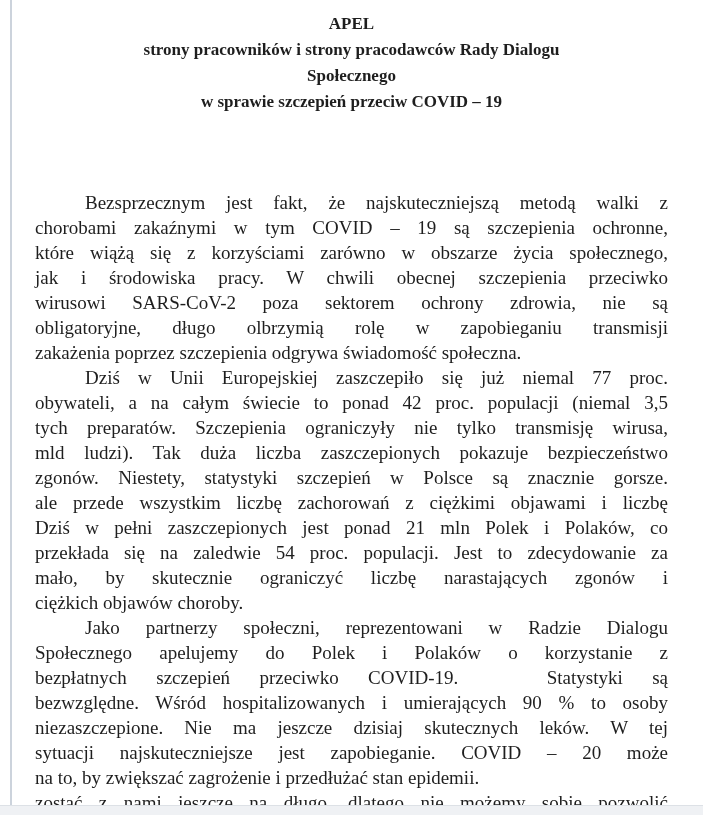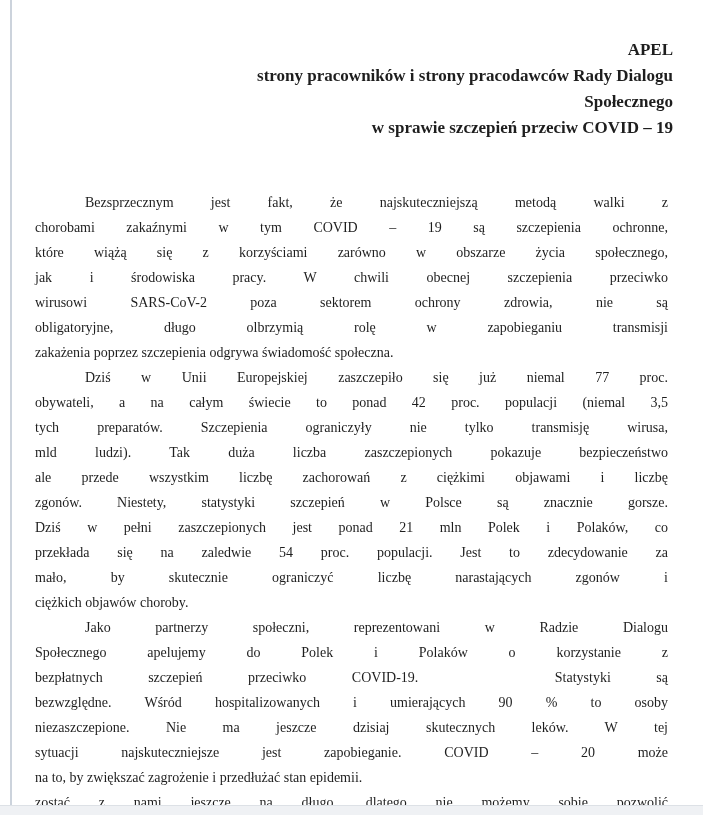--- a/index.html
+++ b/index.html
@@ -36,32 +36,31 @@
     height: 10px;
     background: var(--strip-color);
     border-top: 1px solid var(--strip-border);
     z-index: 5;
   }
   .doc-title {
     position: absolute;
     top: 11px;
     left: 30px;
     right: 30px;
-    text-align: right;
+    text-align: center;
     font-weight: 700;
     font-size: 17px;
     line-height: 26px;
-    margin-top: 26px;
   }
   .doc-body {
     position: absolute;
     top: 190px;
     left: 35px;
     width: 633px;
-    font-size: 14px;
+    font-size: 19px;
     line-height: 25px;
   }
   .paragraph { margin: 0; }
   .body-line {
     text-align: justify;
     text-align-last: justify;
     white-space: normal;
   }
   .body-line.first { text-indent: 50px; }
   .body-line.last { text-align-last: left; }
@@ -86,22 +85,22 @@
       <div class="body-line">jak i środowiska pracy. W chwili obecnej szczepienia przeciwko</div>
       <div class="body-line">wirusowi SARS-CoV-2 poza sektorem ochrony zdrowia, nie są</div>
       <div class="body-line">obligatoryjne, długo olbrzymią rolę w zapobieganiu transmisji</div>
       <div class="body-line last">zakażenia poprzez szczepienia odgrywa świadomość społeczna.</div>
     </div>
     <div class="paragraph">
       <div class="body-line first">Dziś w Unii Europejskiej zaszczepiło się już niemal 77 proc.</div>
       <div class="body-line">obywateli, a na całym świecie to ponad 42 proc. populacji (niemal 3,5</div>
       <div class="body-line">tych preparatów. Szczepienia ograniczyły nie tylko transmisję wirusa,</div>
       <div class="body-line">mld ludzi). Tak duża liczba zaszczepionych pokazuje bezpieczeństwo</div>
+      <div class="body-line">zgonów. Niestety, statystyki szczepień w Polsce są znacznie gorsze.</div>
       <div class="body-line">ale przede wszystkim liczbę zachorowań z ciężkimi objawami i liczbę</div>
-      <div class="body-line">zgonów. Niestety, statystyki szczepień w Polsce są znacznie gorsze.</div>
       <div class="body-line">Dziś w pełni zaszczepionych jest ponad 21 mln Polek i Polaków, co</div>
       <div class="body-line">przekłada się na zaledwie 54 proc. populacji. Jest to zdecydowanie za</div>
       <div class="body-line">mało, by skutecznie ograniczyć liczbę narastających zgonów i</div>
       <div class="body-line last">ciężkich objawów choroby.</div>
     </div>
     <div class="paragraph">
       <div class="body-line first">Jako partnerzy społeczni, reprezentowani w Radzie Dialogu</div>
       <div class="body-line">Społecznego apelujemy do Polek i Polaków o korzystanie z</div>
       <div class="body-line">bezpłatnych szczepień przeciwko COVID-19.&nbsp;&nbsp; Statystyki są</div>
       <div class="body-line">bezwzględne. Wśród hospitalizowanych i umierających 90 % to osoby</div>

